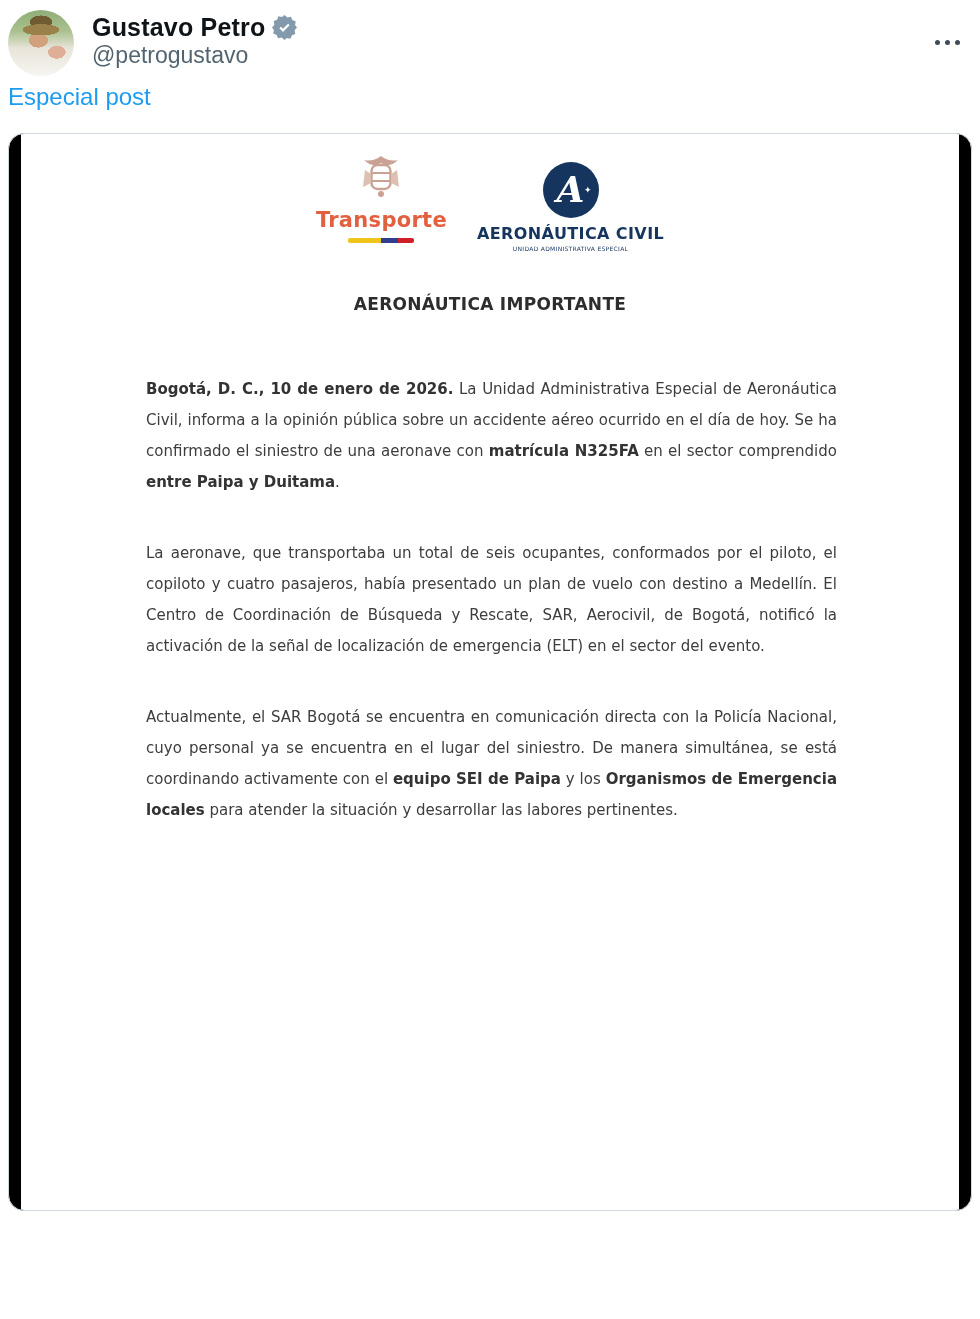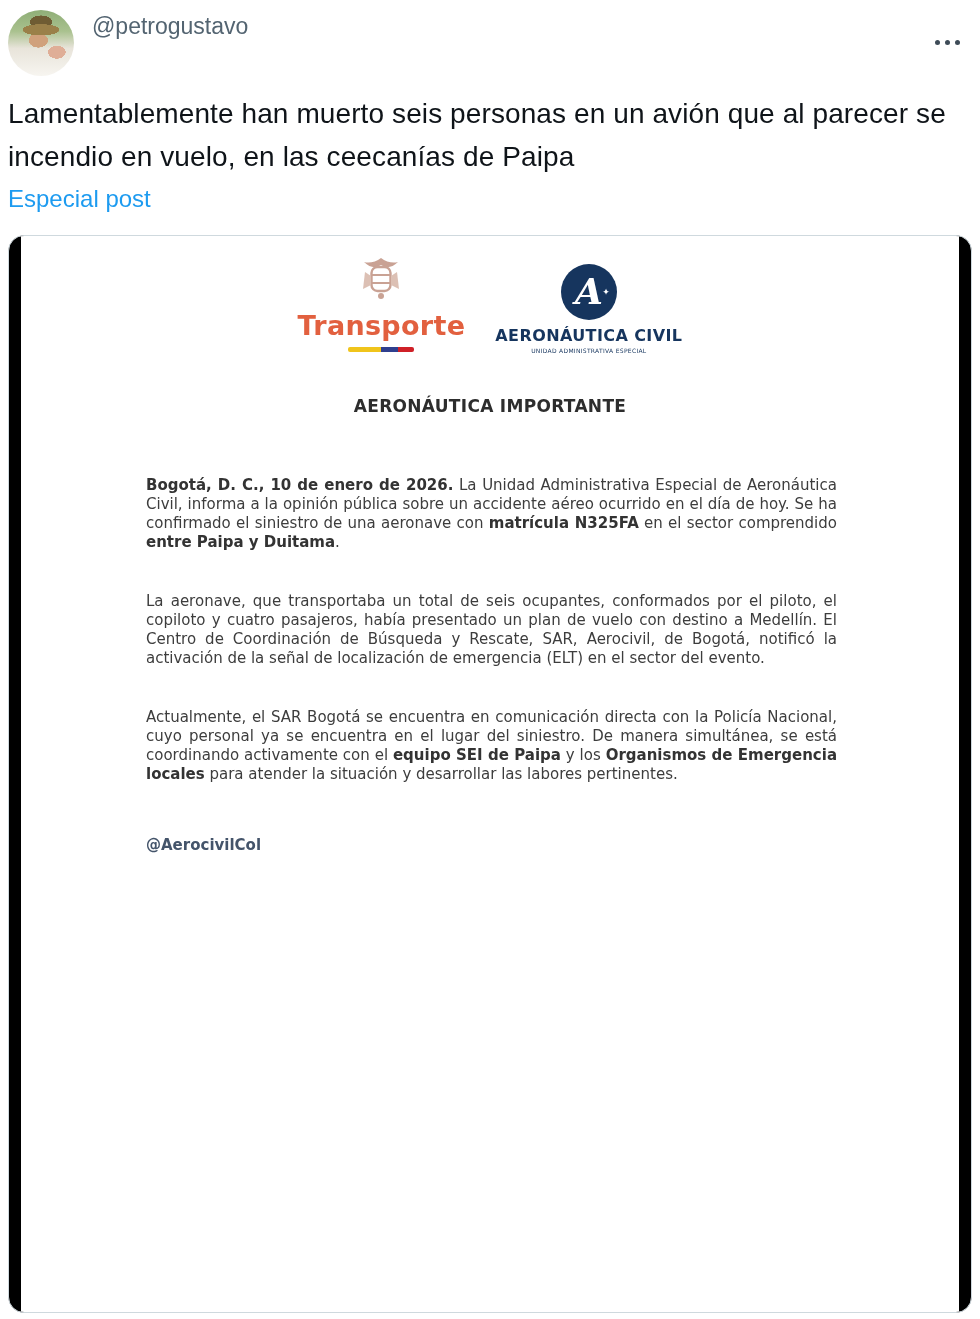--- a/index.html
+++ b/index.html
@@ -35,21 +35,21 @@
   .media-card {
     margin-top: 22px; height: 1078px;
     border: 1px solid #cfd9de; border-radius: 16px;
     background: #000; overflow: hidden; cursor: pointer;
   }
   .page { margin: 0 12px; background: #fff; height: 100%; }
 
   .logos-row { display: flex; justify-content: center; align-items: flex-start; gap: 30px; padding-top: 20px; }
   .transporte { display: flex; flex-direction: column; align-items: center; }
   .transporte-label {
-    font-family: "DejaVu Sans", sans-serif; font-size: 27px; font-weight: 700;
+    font-family: "DejaVu Sans", sans-serif; font-size: 21px; font-weight: 700;
     color: #e2603f; margin-top: 2px; letter-spacing: .3px;
   }
   .flag-bar { display: flex; width: 66px; height: 5px; border-radius: 2px; overflow: hidden; margin-top: 6px; }
   .flag-yellow { flex: 2; background: #f0c41b; }
   .flag-blue   { flex: 1; background: #2f3f8e; }
   .flag-red    { flex: 1; background: #cf2027; }
 
   .aerocivil { display: flex; flex-direction: column; align-items: center; margin-top: 8px; }
   .aero-circle {
     width: 56px; height: 56px; border-radius: 50%; background: #16355e;
@@ -61,42 +61,50 @@
   }
   .aero-star { position: absolute; right: 7px; top: 23px; font-size: 9px; color: #fff; }
   .aero-label { font-family: "DejaVu Sans", sans-serif; font-size: 16px; font-weight: 700; color: #16355e; margin-top: 6px; letter-spacing: .4px; }
   .aero-sublabel { font-family: "DejaVu Sans", sans-serif; font-size: 6px; color: #16355e; margin-top: 2px; letter-spacing: .3px; }
 
   .doc-heading {
     font-family: "DejaVu Sans", sans-serif; text-align: center;
     font-size: 17px; font-weight: 700; color: #2d2d2d; margin-top: 42px; letter-spacing: .3px;
   }
   .doc-body { padding: 60px 122px 0 125px; font-family: "DejaVu Sans", sans-serif; }
-  .doc-p { font-size: 15px; line-height: 19px; color: #3d3d3d; text-align: justify; margin: 0 0 40px; }
+  .doc-p { font-size: 15px; line-height: 31px; color: #3d3d3d; text-align: justify; margin: 0 0 40px; }
   .doc-p b, .doc-p .b { font-weight: 700; color: #333; }
   .doc-signature { font-size: 15px; font-weight: 700; color: #44546a; margin-top: 52px; }
 </style>
 </head>
 <body>
 
 <div class="post">
 
   <div class="post-header">
     <div class="avatar"></div>
     <div class="author-block">
+      <div class="name-row">
+        <span class="author-name">Gustavo Petro</span>
+        <span class="badge">
+          <svg viewBox="0 0 24 24" width="25" height="25" aria-hidden="true">
+            <path fill="#829aab" d="M12 0l2.7 2.3 3.5-.7 1.3 3.3 3.3 1.3-.7 3.5L24 12l-2.3 2.7.7 3.5-3.3 1.3-1.3 3.3-3.5-.7L12 24l-2.7-2.3-3.5.7-1.3-3.3-3.3-1.3.7-3.5L0 12l2.3-2.7-.7-3.5 3.3-1.3 1.3-3.3 3.5.7z"></path>
+            <path fill="#fff" d="M10.5 16.2l-3.4-3.4 1.5-1.5 1.9 1.9 4.9-4.9 1.5 1.5z"></path>
+          </svg>
+        </span>
+      </div>
       <div class="author-handle">@petrogustavo</div>
     </div>
     <div class="more-button">
       <span class="more-dot"></span>
       <span class="more-dot"></span>
       <span class="more-dot"></span>
     </div>
   </div>
 
-  <div class="tweet-text">Lamentablemente han muerto seis personas en un avión que al parecer se incendio en vuelo, en las ceecanías de Paipa</div>
 
   <a class="translate-link">Especial post</a>
 
   <div class="media-card">
     <div class="page">
 
       <div class="logos-row">
         <div class="transporte">
           <span>
             <svg width="46" height="48" viewBox="0 0 46 48" aria-hidden="true">
@@ -126,19 +134,18 @@
           <span class="aero-sublabel">UNIDAD ADMINISTRATIVA ESPECIAL</span>
         </div>
       </div>
 
       <div class="doc-heading">AERONÁUTICA IMPORTANTE</div>
 
       <div class="doc-body">
         <p class="doc-p"><span class="b">Bogotá, D. C., 10 de enero de 2026.</span><span> La Unidad Administrativa Especial de Aeronáutica Civil, informa a la opinión pública sobre un accidente aéreo ocurrido en el día de hoy. Se ha confirmado el siniestro de una aeronave con </span><span class="b">matrícula N325FA</span><span> en el sector comprendido </span><span class="b">entre Paipa y Duitama</span><span>.</span></p>
         <p class="doc-p"><span>La aeronave, que transportaba un total de seis ocupantes, conformados por el piloto, el copiloto y cuatro pasajeros, había presentado un plan de vuelo con destino a Medellín. El Centro de Coordinación de Búsqueda y Rescate, SAR, Aerocivil, de Bogotá, notificó la activación de la señal de localización de emergencia (ELT) en el sector del evento.</span></p>
         <p class="doc-p"><span>Actualmente, el SAR Bogotá se encuentra en comunicación directa con la Policía Nacional, cuyo personal ya se encuentra en el lugar del siniestro. De manera simultánea, se está coordinando activamente con el </span><span class="b">equipo SEI de Paipa</span><span> y los </span><span class="b">Organismos de Emergencia locales</span><span> para atender la situación y desarrollar las labores pertinentes.</span></p>
-        <div class="doc-signature">@AerocivilCol</div>
       </div>
 
     </div>
   </div>
 
 </div>
 
 </body></html>

